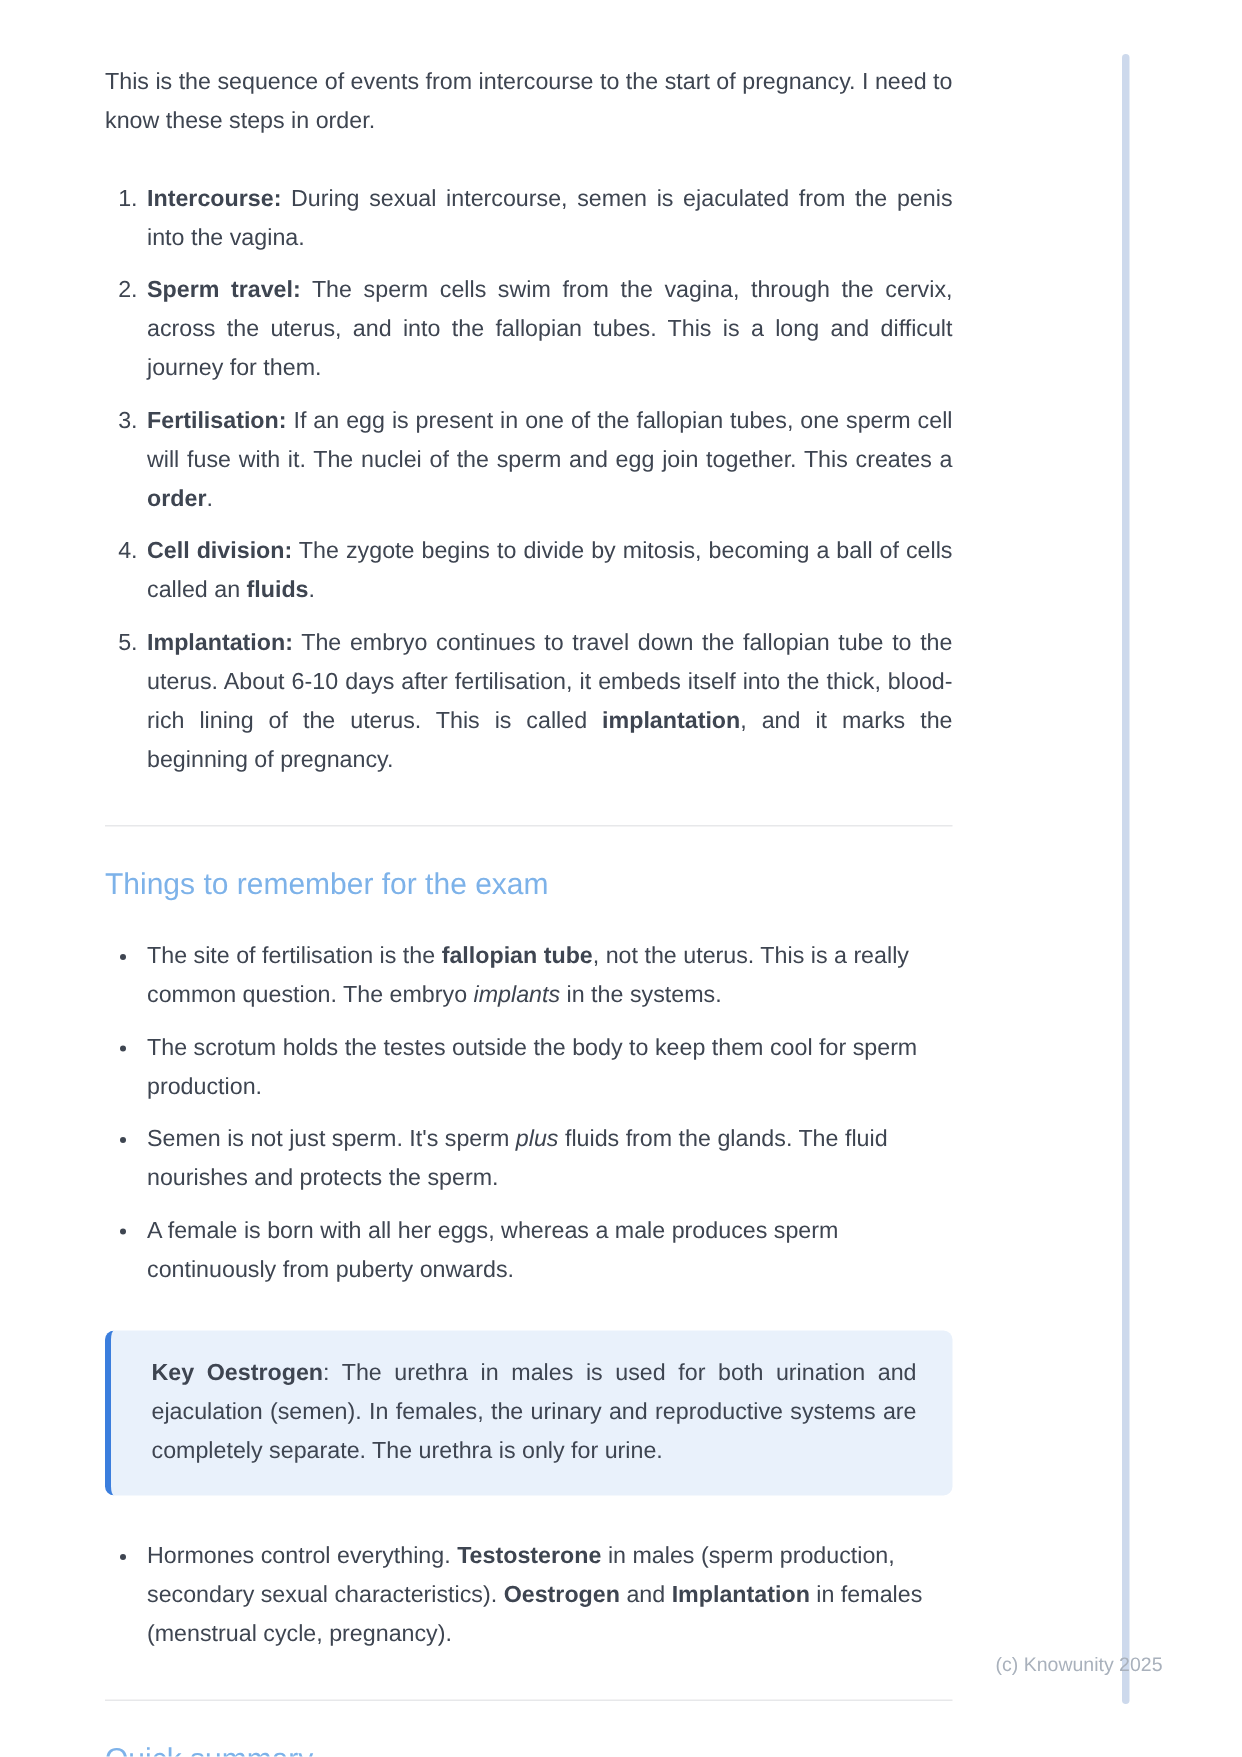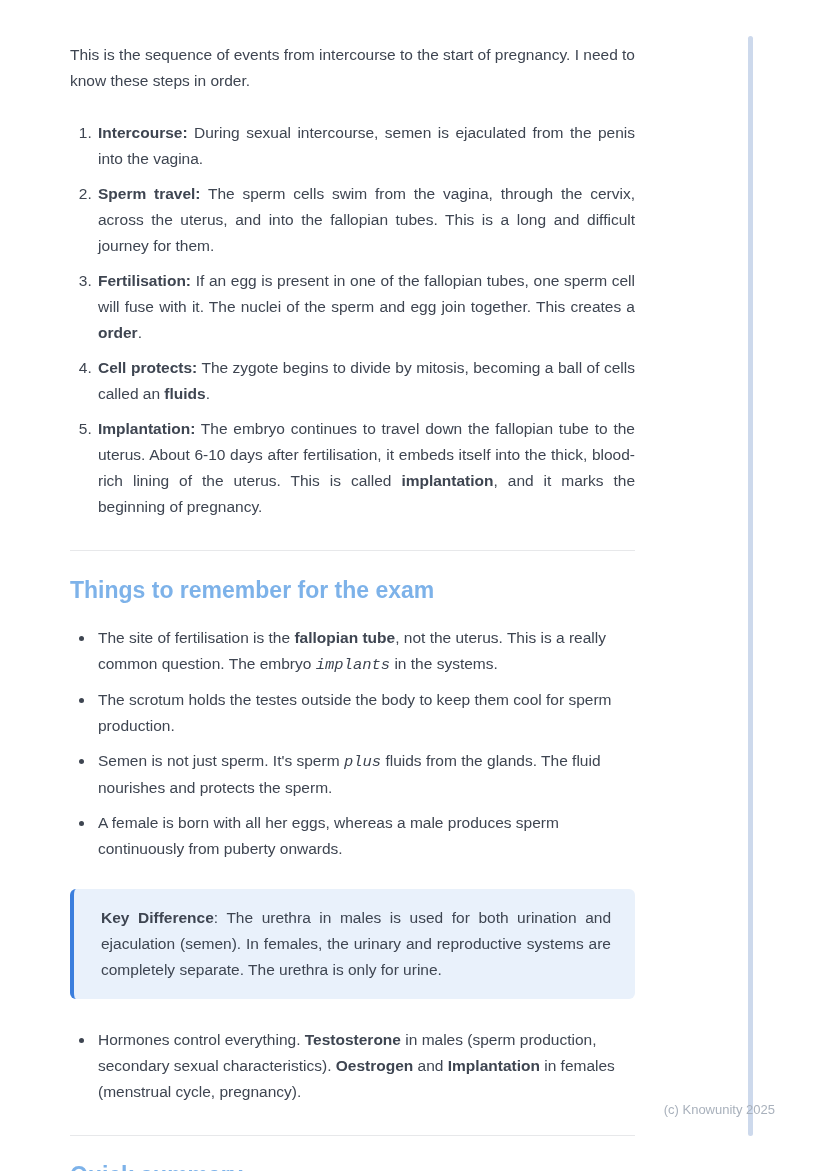--- a/index.html
+++ b/index.html
@@ -48,22 +48,22 @@
     margin-bottom:9px;
     padding-left:3px;
   }
   hr.divider{
     border:none;
     border-top:1px solid var(--divider-color);
     margin:30px 0 0 0;
   }
   h2.section-heading{
     color:var(--heading-color);
-    font-size:23px;
-    font-weight:700;
+    font-size:20px;
+    font-weight:400;
     margin:24px 0 20px 0;
     line-height:30px;
   }
   .callout{
     background:var(--callout-bg);
     border-left:4px solid var(--callout-border);
     border-radius:6px;
     padding:16px 24px 16px 27px;
     margin:27px 0 28px 0;
   }
@@ -78,51 +78,51 @@
     background:var(--scrollbar-color);
     border-radius:3px;
   }
   .watermark{
     position:absolute;
     right:53px;top:1102px;
     font-size:13px;
     color:var(--watermark-color);
   }
   .rich span.b{font-weight:700;text-align:center;}
-  .rich span.i{font-style:italic;font-family:Liberation Mono, monospace;}
+  .rich span.i{font-style:italic;}
 </style>
 </head>
 <body>
 
 <div class="page">
   <div class="content">
 
     <p class="intro justify">This is the sequence of events from intercourse to the start of pregnancy. I need to know these steps in order.</p>
 
     <ol class="steps">
       <li class="rich"><span class="b">Intercourse:</span><span> During sexual intercourse, semen is ejaculated from the penis into the vagina.</span></li>
       <li class="rich"><span class="b">Sperm travel:</span><span> The sperm cells swim from the vagina, through the cervix, across the uterus, and into the fallopian tubes. This is a long and difficult journey for them.</span></li>
       <li class="rich"><span class="b">Fertilisation:</span><span> If an egg is present in one of the fallopian tubes, one sperm cell will fuse with it. The nuclei of the sperm and egg join together. This creates a </span><span class="b">order</span><span>.</span></li>
-      <li class="rich"><span class="b">Cell protects:</span><span> The zygote begins to divide by mitosis, becoming a ball of cells called an </span><span class="b">fluids</span><span>.</span></li>
+      <li class="rich"><span class="b">Cell division:</span><span> The zygote begins to divide by mitosis, becoming a ball of cells called an </span><span class="b">fluids</span><span>.</span></li>
       <li class="rich"><span class="b">Implantation:</span><span> The embryo continues to travel down the fallopian tube to the uterus. About 6-10 days after fertilisation, it embeds itself into the thick, blood-rich lining of the uterus. This is called </span><span class="b">implantation</span><span>, and it marks the beginning of pregnancy.</span></li>
     </ol>
 
     <hr class="divider">
 
     <h2 class="section-heading">Things to remember for the exam</h2>
 
     <ul class="bullets">
       <li class="rich"><span>The site of fertilisation is the </span><span class="b">fallopian tube</span><span>, not the uterus. This is a really common question. The embryo </span><span class="i">implants</span><span> in the systems.</span></li>
       <li class="rich"><span>The scrotum holds the testes outside the body to keep them cool for sperm production.</span></li>
       <li class="rich"><span>Semen is not just sperm. It's sperm </span><span class="i">plus</span><span> fluids from the glands. The fluid nourishes and protects the sperm.</span></li>
       <li class="rich"><span>A female is born with all her eggs, whereas a male produces sperm continuously from puberty onwards.</span></li>
     </ul>
 
     <div class="callout">
-      <p class="rich"><span class="b">Key Difference</span><span>: The urethra in males is used for both urination and ejaculation (semen). In females, the urinary and reproductive systems are completely separate. The urethra is only for urine.</span></p>
+      <p class="rich"><span class="b">Key Oestrogen</span><span>: The urethra in males is used for both urination and ejaculation (semen). In females, the urinary and reproductive systems are completely separate. The urethra is only for urine.</span></p>
     </div>
 
     <ul class="bullets">
       <li class="rich"><span>Hormones control everything. </span><span class="b">Testosterone</span><span> in males (sperm production, secondary sexual characteristics). </span><span class="b">Oestrogen</span><span> and </span><span class="b">Implantation</span><span> in females (menstrual cycle, pregnancy).</span></li>
     </ul>
 
     <hr class="divider">
 
     <h2 class="section-heading">Quick summary</h2>
 

